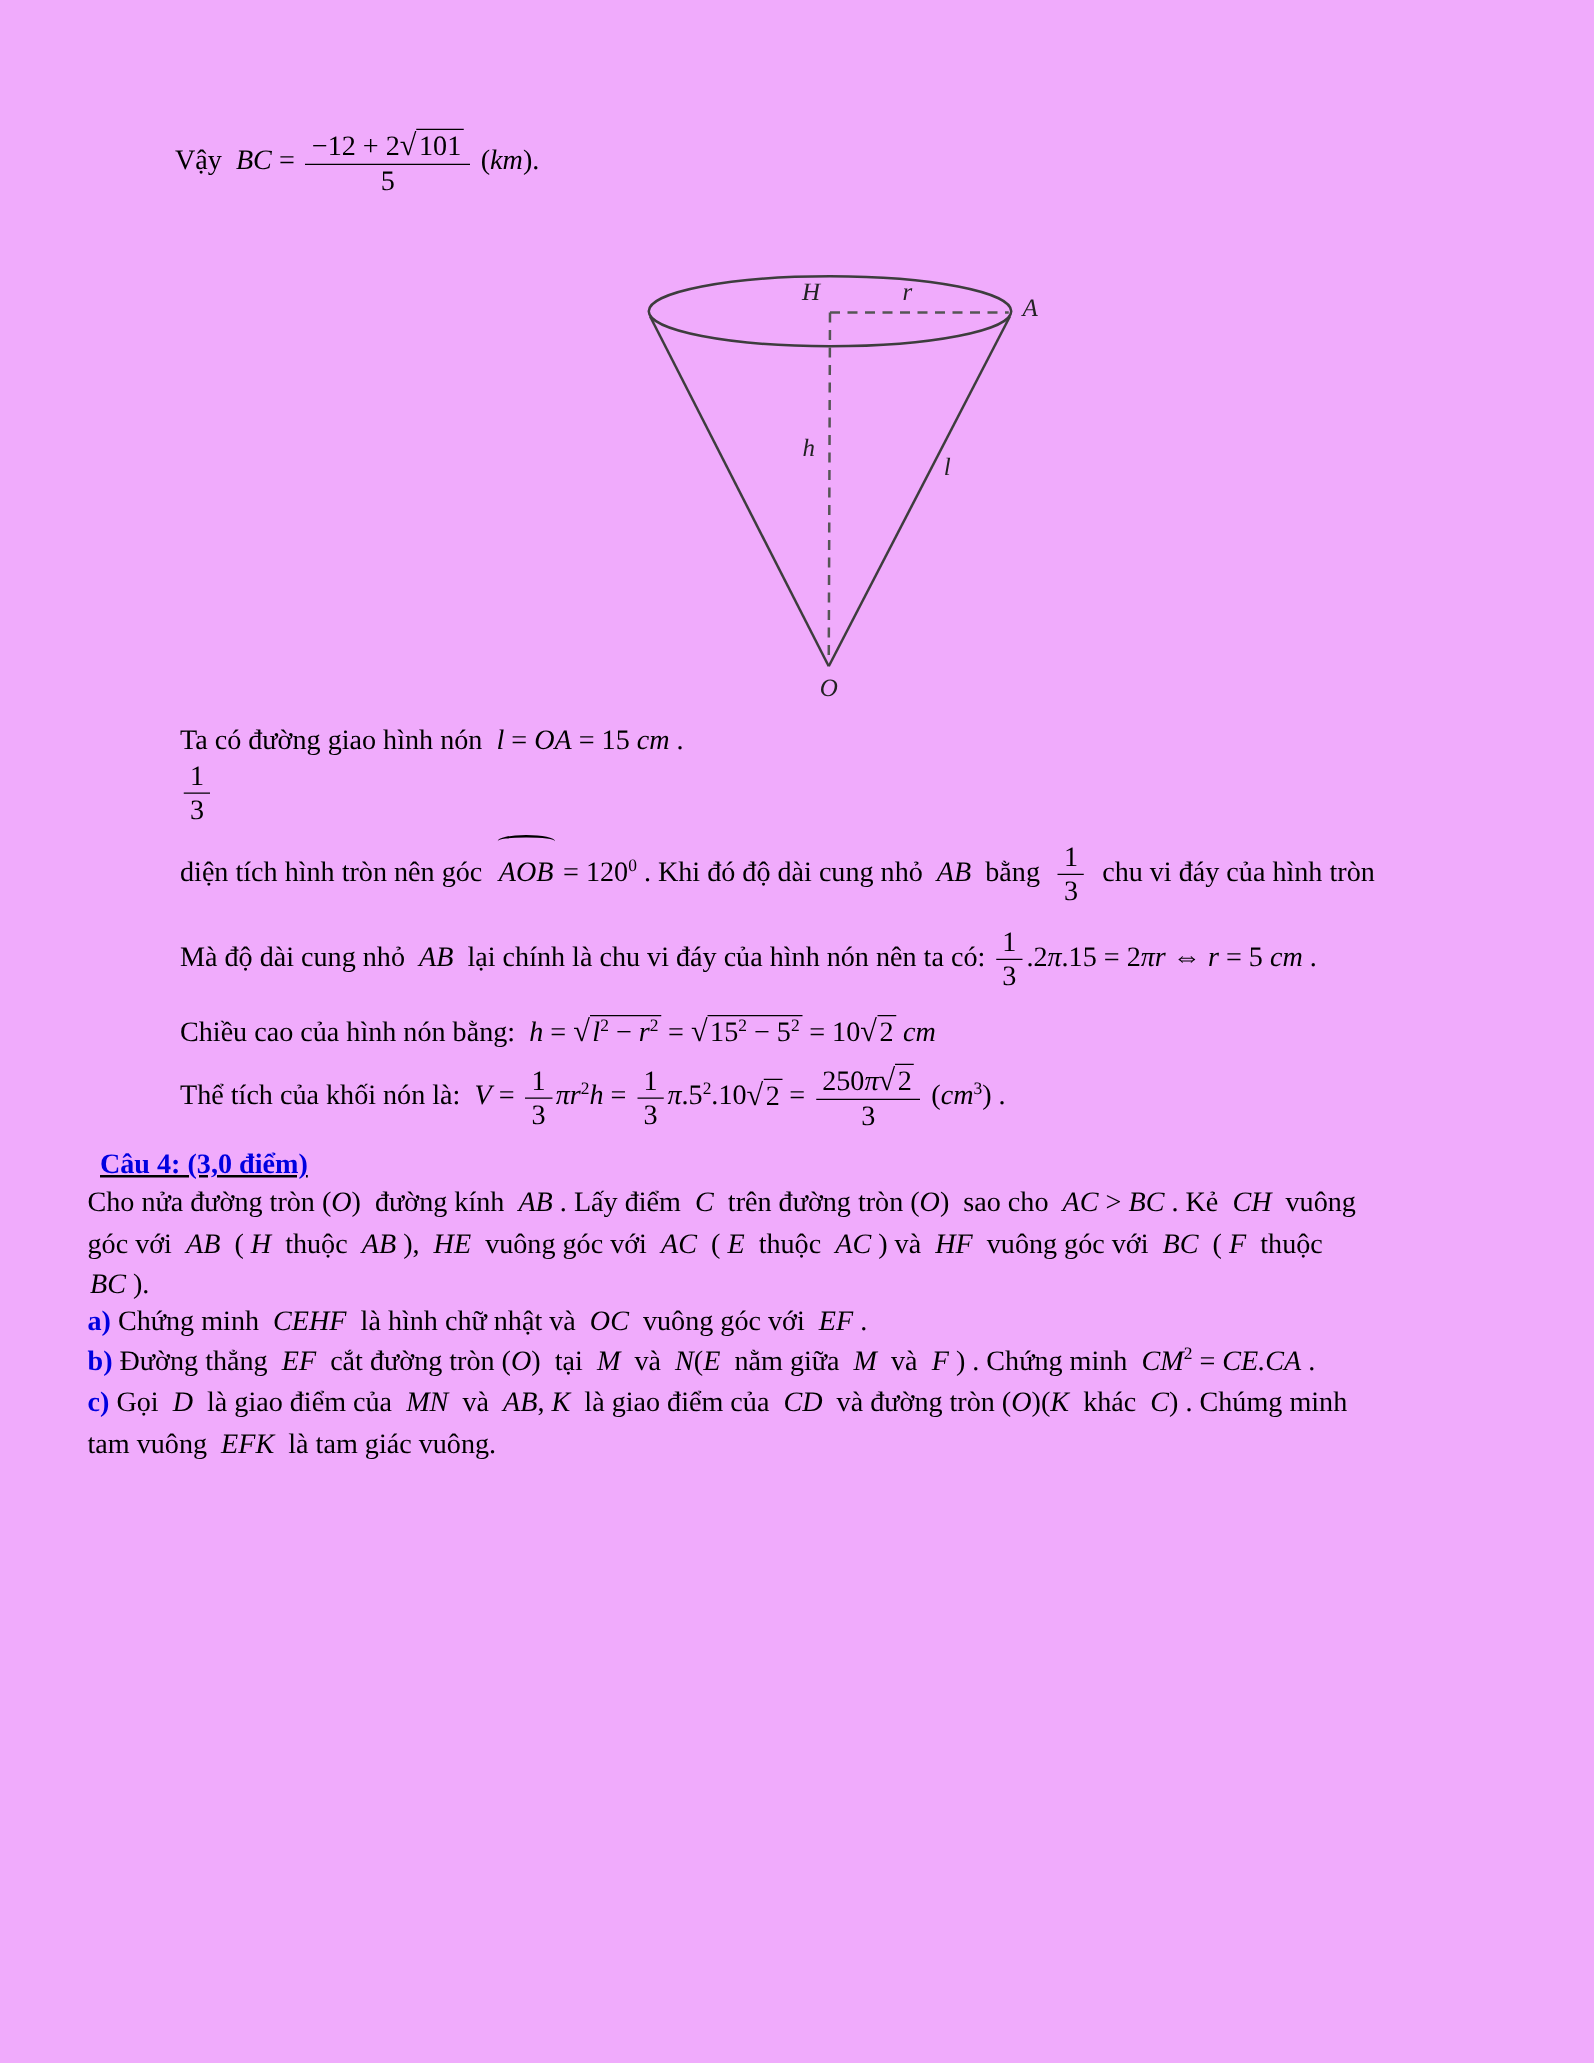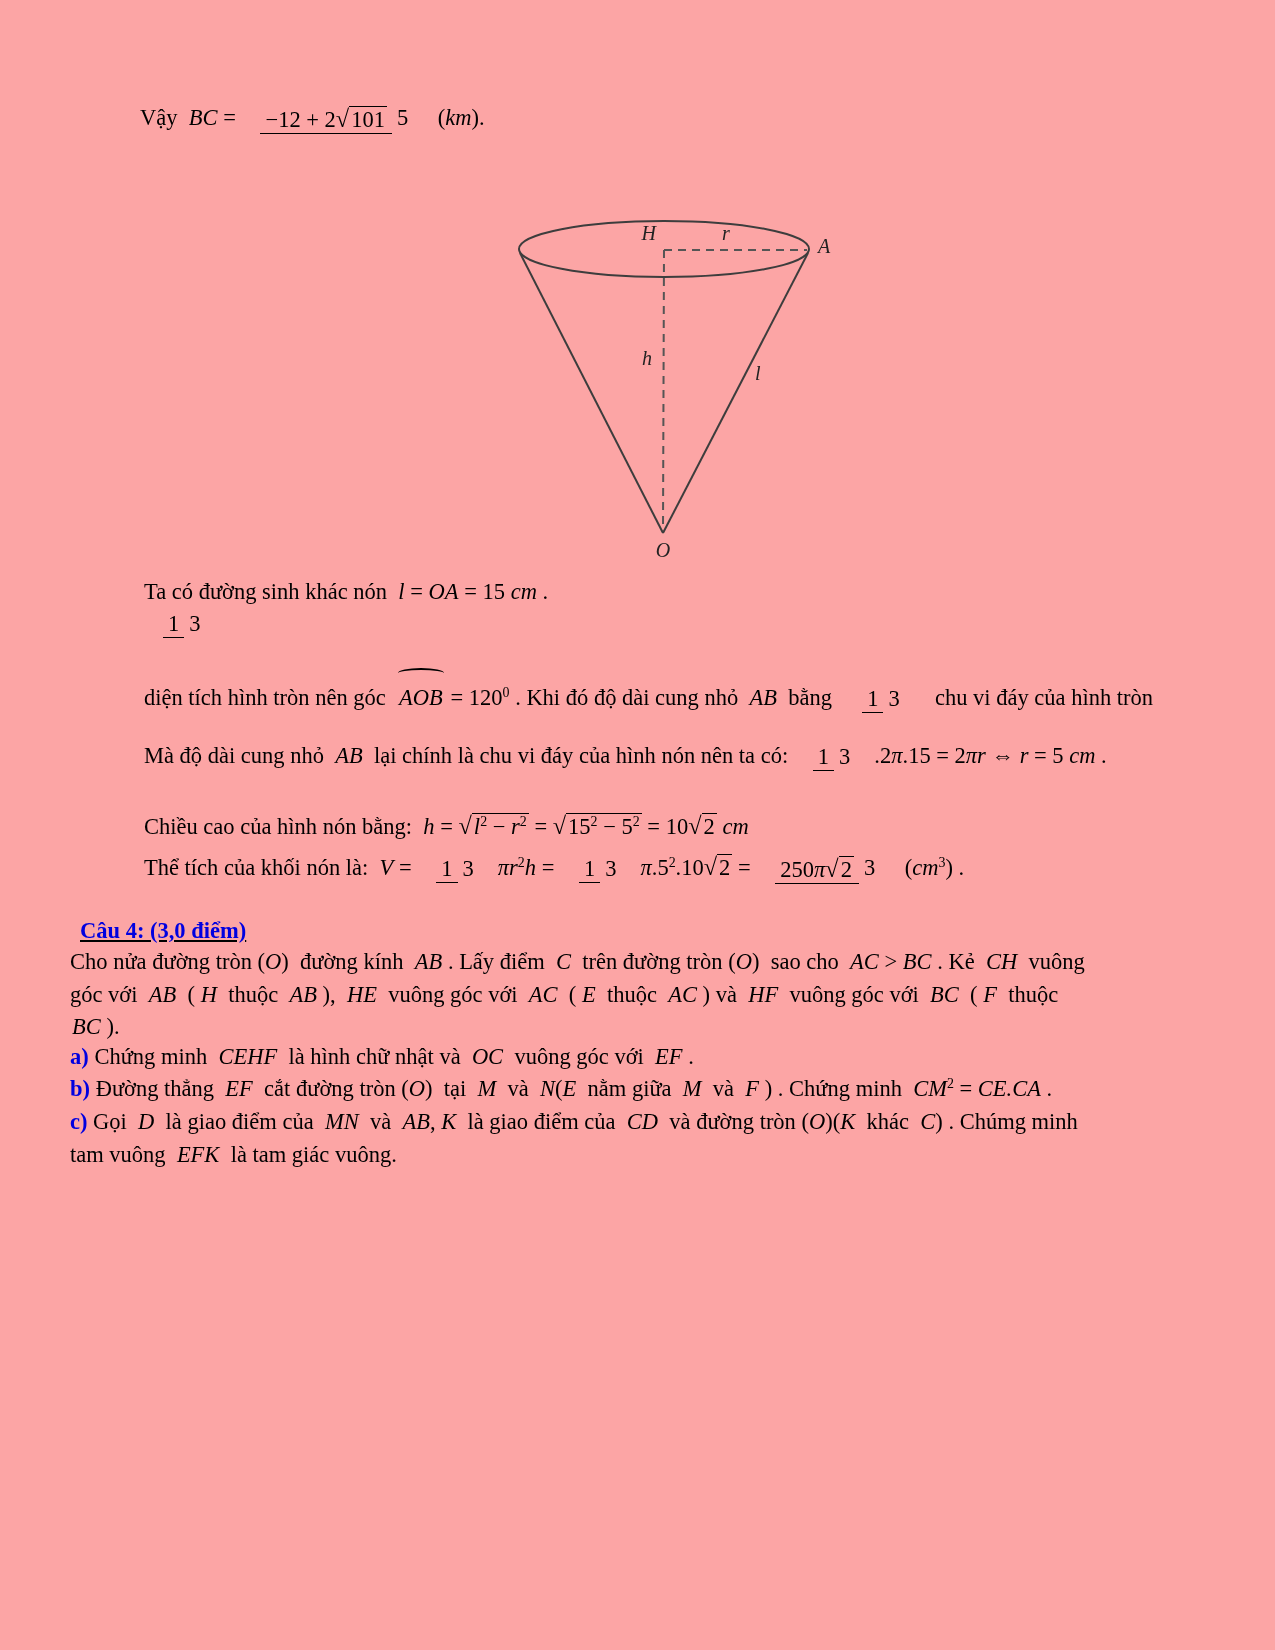--- a/index.html
+++ b/index.html
@@ -1,34 +1,34 @@
 <!DOCTYPE html>
 <html><head>
 <meta charset="utf-8">
 <style>
   html,body{margin:0;padding:0;background:#fff;}
   .page{
     position:relative;
     width:1275px;height:1650px;
-    background:#fca5a5;
+    background:#f0abfc;
     font-family:"Liberation Serif","DejaVu Serif",serif;
     font-size:22.5px;color:#000;
     overflow:hidden;
   }
   .math-line{position:absolute;white-space:pre;line-height:1.3;}
   .centered{left:0;width:100%;text-align:center;}
   .p{font-style:normal;}
   .i{font-style:italic;}
   .b{font-weight:700;}
   .blue{color:#0000e0;font-weight:700;}
   sup.sp{font-size:0.62em;line-height:0;vertical-align:super;}
   .frac{
-    display:inline-flex;flex-direction:row;
+    display:inline-flex;flex-direction:column;
     text-align:center;vertical-align:middle;
-    margin:0 19px;line-height:1.15;
+    margin:0 3px;line-height:1.15;
   }
   .frac .num{display:block;padding:0 5px;border-bottom:1.5px solid #000;}
   .frac .den{display:block;padding:0 5px;}
   .sqrt{display:inline;white-space:pre;}
   .sqrt .radical{font-size:1.08em;}
   .sqrt .radicand{display:inline-block;border-top:1.5px solid #000;padding:0 2px;line-height:1.15;}
   .arc{position:relative;display:inline-block;padding:11px 2px;}
   .arc::before{
     content:"";position:absolute;left:1px;right:1px;top:-4px;height:8px;
     border-top:2px solid #000;border-radius:50% 50% 0 0;
@@ -58,21 +58,21 @@
       <line class="dash" x1="186" y1="38" x2="329" y2="38"></line>
       <text x="178" y="28" text-anchor="end">H</text>
       <text x="248" y="28" text-anchor="middle">r</text>
       <text x="340" y="41" text-anchor="start">A</text>
       <text x="174" y="153" text-anchor="end">h</text>
       <text x="277" y="168" text-anchor="start">l</text>
       <text x="185" y="345" text-anchor="middle">O</text>
     </svg>
   </div>
 
-  <div class="math-line" style="left:144px;top:577px;"><span class="p">Ta có đường sinh khác nón  </span><span class="i">l</span><span class="p"> = </span><span class="i">OA</span><span class="p"> = 15 </span><span class="i">cm</span><span class="p"> .</span></div>
+  <div class="math-line" style="left:144px;top:577px;"><span class="p">Ta có đường giao hình nón  </span><span class="i">l</span><span class="p"> = </span><span class="i">OA</span><span class="p"> = 15 </span><span class="i">cm</span><span class="p"> .</span></div>
 
   <div class="math-line" style="left:144px;top:608px;"><span class="frac"><span class="num"><span class="p">1</span></span><span class="den"><span class="p">3</span></span></span></div>
 
   <div class="math-line" style="left:144px;top:672px;"><span class="p">diện tích hình tròn nên góc  </span><span class="arc"><span class="i">AOB</span></span><span class="p"> = 120</span><sup class="sp">0</sup><span class="p"> . Khi đó độ dài cung nhỏ  </span><span class="i">AB</span><span class="p">  bằng  </span><span class="frac"><span class="num"><span class="p">1</span></span><span class="den"><span class="p">3</span></span></span><span class="p">  chu vi đáy của hình tròn</span></div>
 
   <div class="math-line" style="left:144px;top:741px;"><span class="p">Mà độ dài cung nhỏ  </span><span class="i">AB</span><span class="p">  lại chính là chu vi đáy của hình nón nên ta có: </span><span class="frac"><span class="num"><span class="p">1</span></span><span class="den"><span class="p">3</span></span></span><span class="p">.2</span><span class="i">π</span><span class="p">.15 = 2</span><span class="i">πr</span><span class="p"> ⇔ </span><span class="i">r</span><span class="p"> = 5 </span><span class="i">cm</span><span class="p"> .</span></div>
 
   <div class="math-line" style="left:144px;top:810px;"><span class="p">Chiều cao của hình nón bằng:  </span><span class="i">h</span><span class="p"> = </span><span class="sqrt"><span class="radical">√</span><span class="radicand"><span class="i">l</span><sup class="sp">2</sup><span class="p"> − </span><span class="i">r</span><sup class="sp">2</sup></span></span><span class="p"> = </span><span class="sqrt"><span class="radical">√</span><span class="radicand"><span class="p">15</span><sup class="sp">2</sup><span class="p"> − 5</span><sup class="sp">2</sup></span></span><span class="p"> = 10</span><span class="sqrt"><span class="radical">√</span><span class="radicand"><span class="p">2</span></span></span><span class="p"> </span><span class="i">cm</span></div>
 
   <div class="math-line" style="left:144px;top:851px;"><span class="p">Thể tích của khối nón là:  </span><span class="i">V</span><span class="p"> = </span><span class="frac"><span class="num"><span class="p">1</span></span><span class="den"><span class="p">3</span></span></span><span class="i">πr</span><sup class="sp">2</sup><span class="i">h</span><span class="p"> = </span><span class="frac"><span class="num"><span class="p">1</span></span><span class="den"><span class="p">3</span></span></span><span class="i">π</span><span class="p">.5</span><sup class="sp">2</sup><span class="p">.10</span><span class="sqrt"><span class="radical">√</span><span class="radicand"><span class="p">2</span></span></span><span class="p"> = </span><span class="frac"><span class="num"><span class="p">250</span><span class="i">π</span><span class="sqrt"><span class="radical">√</span><span class="radicand"><span class="p">2</span></span></span></span><span class="den"><span class="p">3</span></span></span><span class="p"> (</span><span class="i">cm</span><sup class="sp">3</sup><span class="p">) .</span></div>

